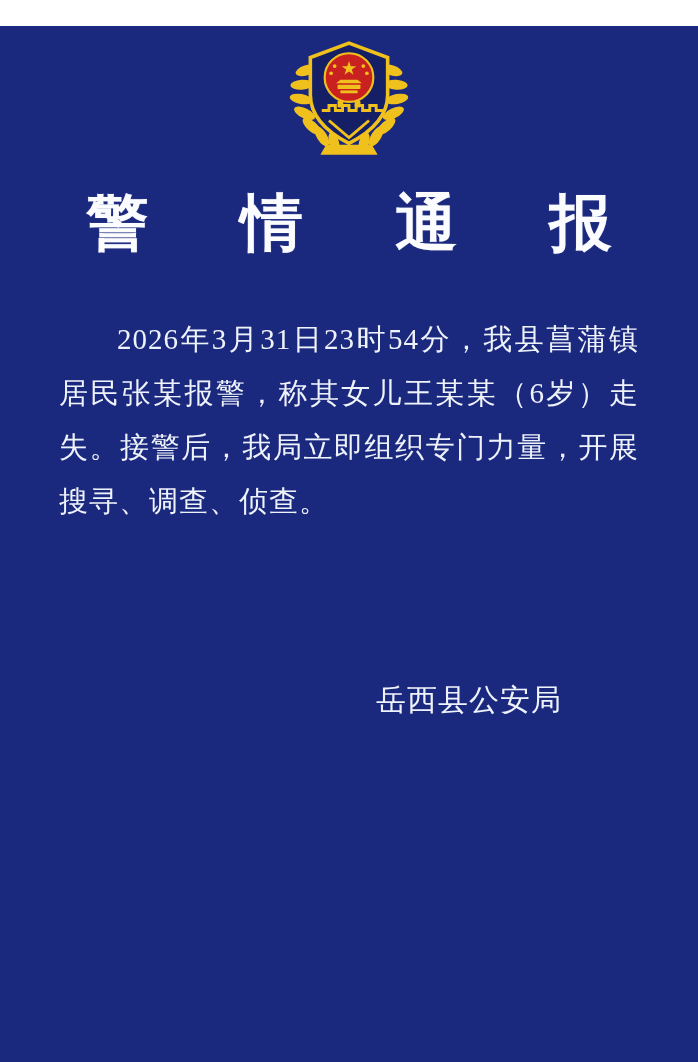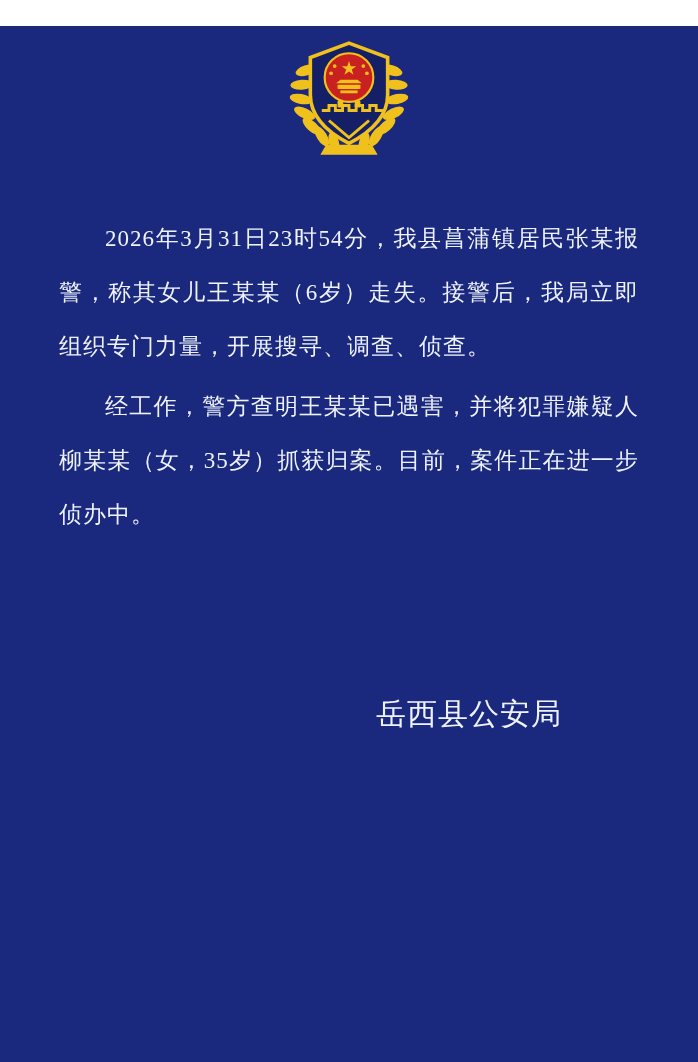--- a/index.html
+++ b/index.html
@@ -35,21 +35,21 @@
     white-space: nowrap;
   }
   .title-inner {
     letter-spacing: 0.62em;
     margin-right: -0.62em; 
     text-shadow: 0 0 1px rgba(255,255,255,0.45);
   }
   .content {
     width: 580px;
     margin: 50px auto 0 auto;
-    font-size: 23px;
+    font-size: 29px;
     line-height: 54px;
     letter-spacing: 1px;
     text-align: justify;
     color: #eef2fa;
   }
   .content p {
     margin: 0;
     text-indent: 2em;
   }
   .content p + p {
@@ -115,23 +115,25 @@
 
       <path d="M82,80 L118,80 L112,75 L88,75 Z"></path>
       <rect x="84" y="82" width="32" height="6" rx="1"></rect>
       <rect x="88" y="90" width="24" height="4"></rect>
 
       <rect x="84" y="104" width="8" height="10" rx="2"></rect>
       <rect x="108" y="104" width="8" height="10" rx="2"></rect>
     </g>
   </svg>
 
+  <div class="title">
+    <span class="title-inner">警 情 通 报</span>
+  </div>
 
   <div class="content">
     <p>2026年3月31日23时54分，我县菖蒲镇居民张某报警，称其女儿王某某（6岁）走失。接警后，我局立即组织专门力量，开展搜寻、调查、侦查。</p>
-    <p>经工作，警方查明王某某已遇害，并将犯罪嫌疑人柳某某（女，35岁）抓获归案。目前，案件正在进一步侦办中。</p>
   </div>
 
   <div class="signature">
     <div class="sig-line">岳西县公安局</div>
   </div>
 
 </div>
 
 </body></html>

